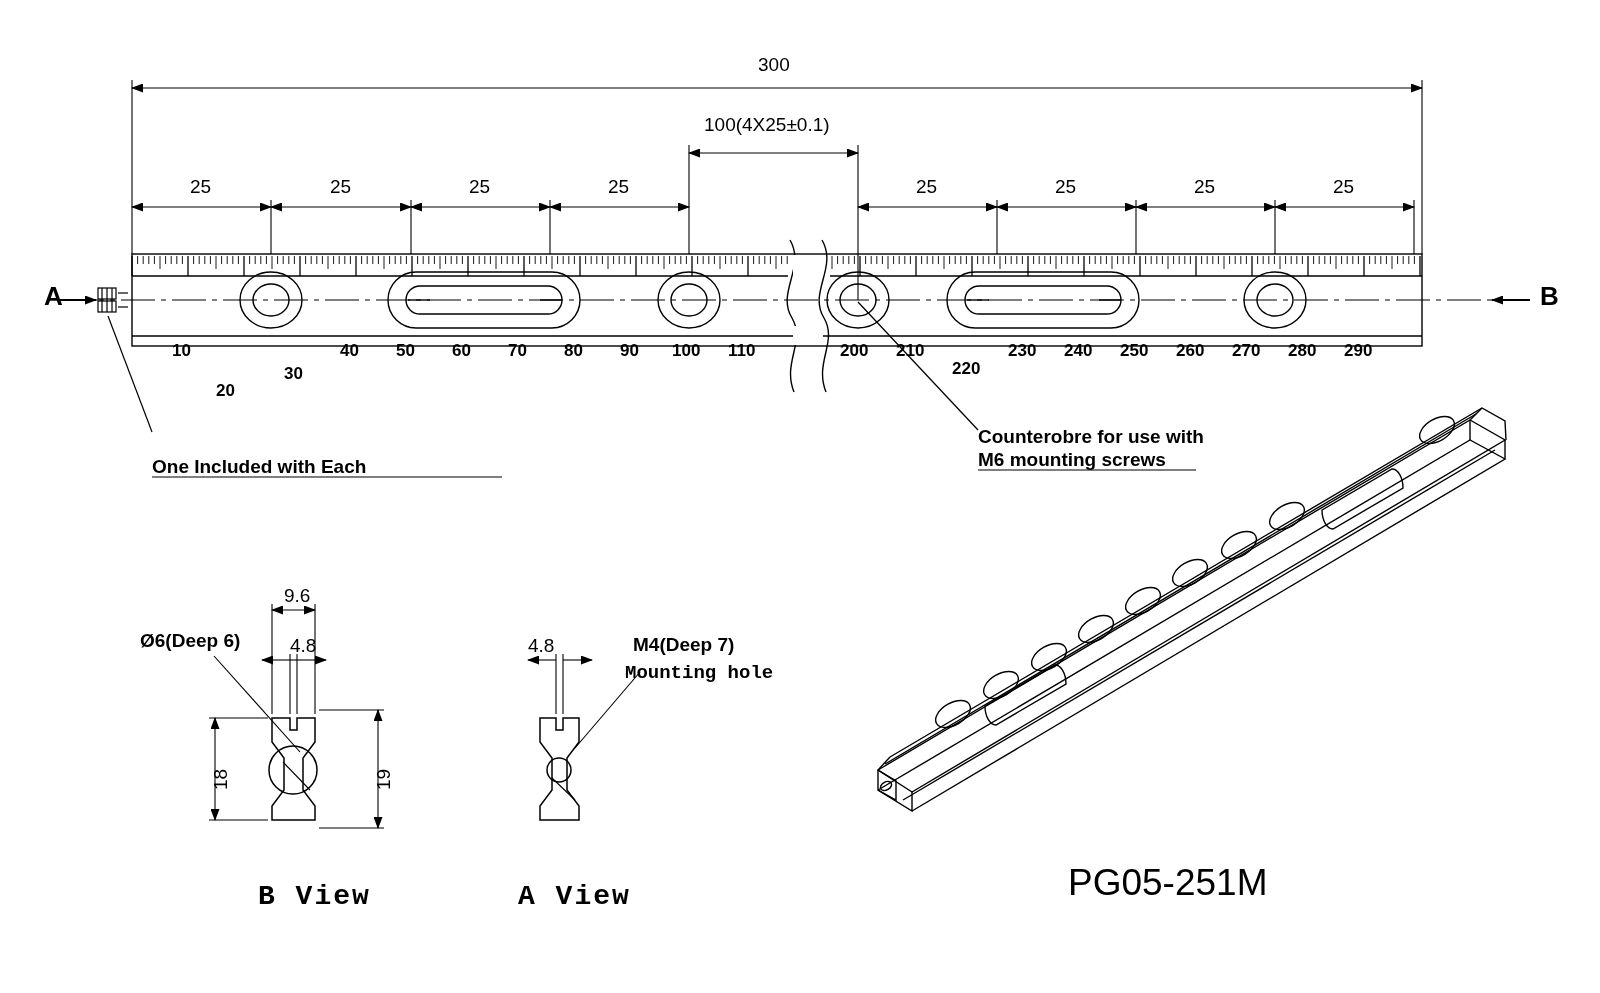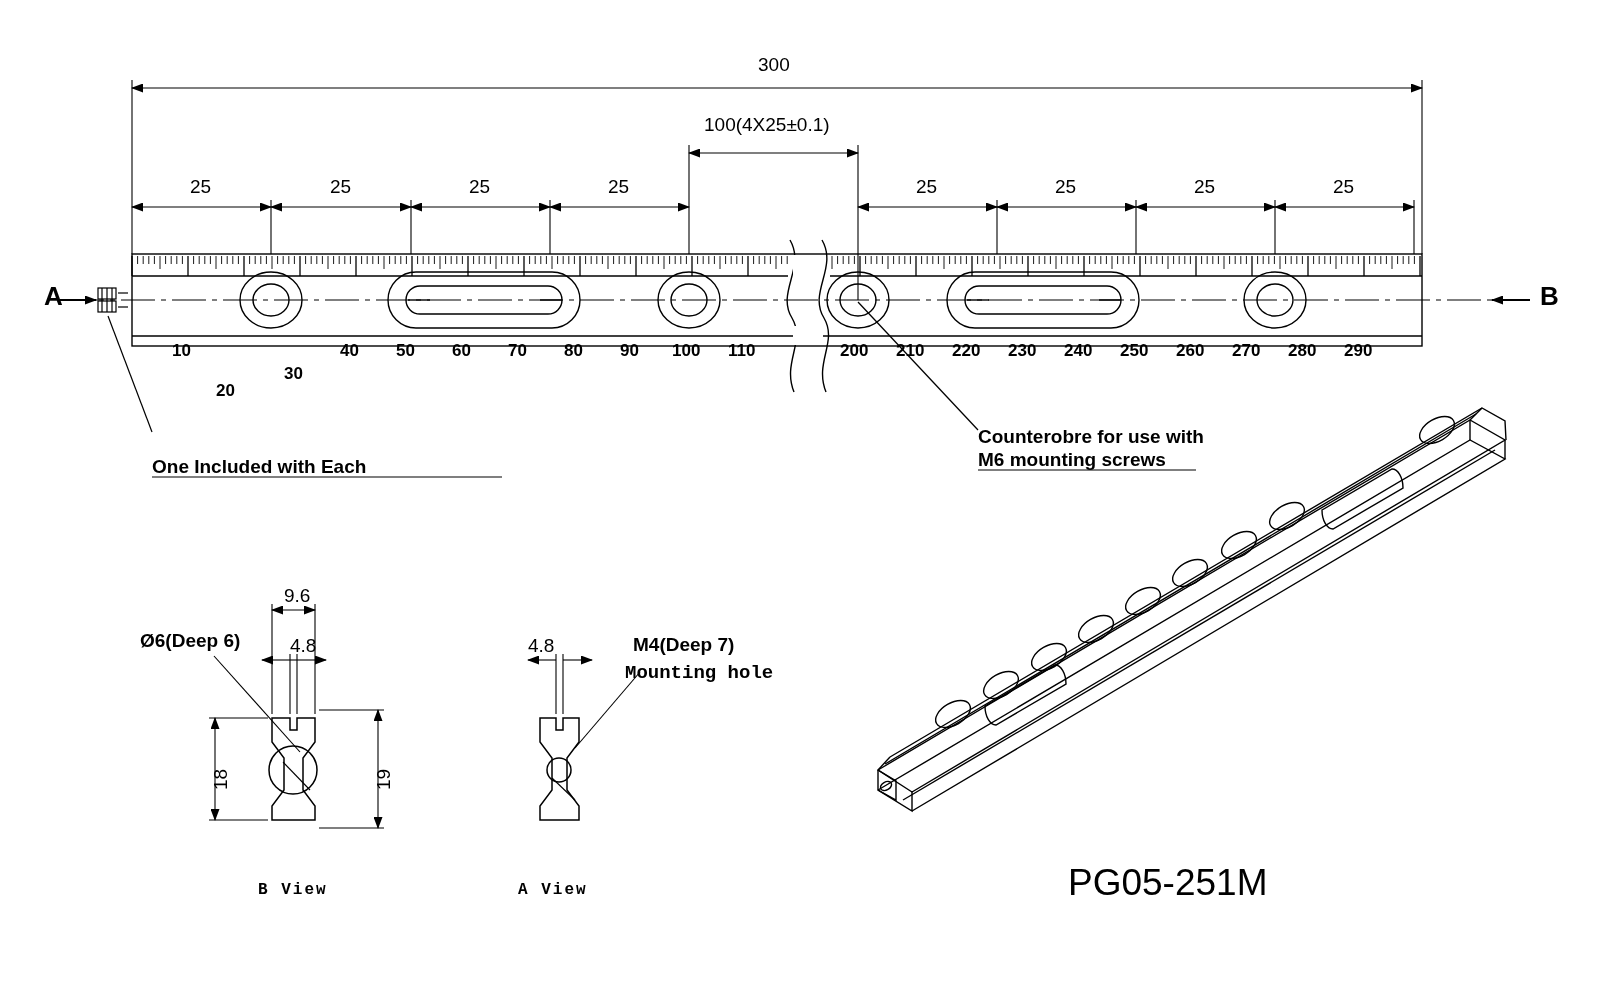--- a/index.html
+++ b/index.html
@@ -42,21 +42,21 @@
   }
   .scale-num {
     font-size: 17px;
     font-weight: bold;
   }
   .note {
     font-size: 19px;
     font-weight: bold;
   }
   .viewlbl {
-    font-size: 16px;
+    font-size: 28px;
     font-weight: bold;
     letter-spacing: 2px;
   }
   .partno {
     font-size: 37px;
   }
   .bigletter {
     font-size: 26px;
     font-weight: bold;
   }
@@ -516,21 +516,21 @@
   <div class="lbl scale-num" style="left:340px; top:341px;">40</div>
   <div class="lbl scale-num" style="left:396px; top:341px;">50</div>
   <div class="lbl scale-num" style="left:452px; top:341px;">60</div>
   <div class="lbl scale-num" style="left:508px; top:341px;">70</div>
   <div class="lbl scale-num" style="left:564px; top:341px;">80</div>
   <div class="lbl scale-num" style="left:620px; top:341px;">90</div>
   <div class="lbl scale-num" style="left:672px; top:341px;">100</div>
   <div class="lbl scale-num" style="left:728px; top:341px;">110</div>
   <div class="lbl scale-num" style="left:840px; top:341px;">200</div>
   <div class="lbl scale-num" style="left:896px; top:341px;">210</div>
-  <div class="lbl scale-num" style="left:952px; top:341px;text-align:center;">220</div>
+  <div class="lbl scale-num" style="left:952px; top:359px;text-align:center;">220</div>
   <div class="lbl scale-num" style="left:1008px; top:341px;">230</div>
   <div class="lbl scale-num" style="left:1064px; top:341px;">240</div>
   <div class="lbl scale-num" style="left:1120px; top:341px;">250</div>
   <div class="lbl scale-num" style="left:1176px; top:341px;">260</div>
   <div class="lbl scale-num" style="left:1232px; top:341px;">270</div>
   <div class="lbl scale-num" style="left:1288px; top:341px;">280</div>
   <div class="lbl scale-num" style="left:1344px; top:341px;">290</div>
 
   <div class="lbl note" style="left:152px; top:456px;">One Included with Each</div>
 

